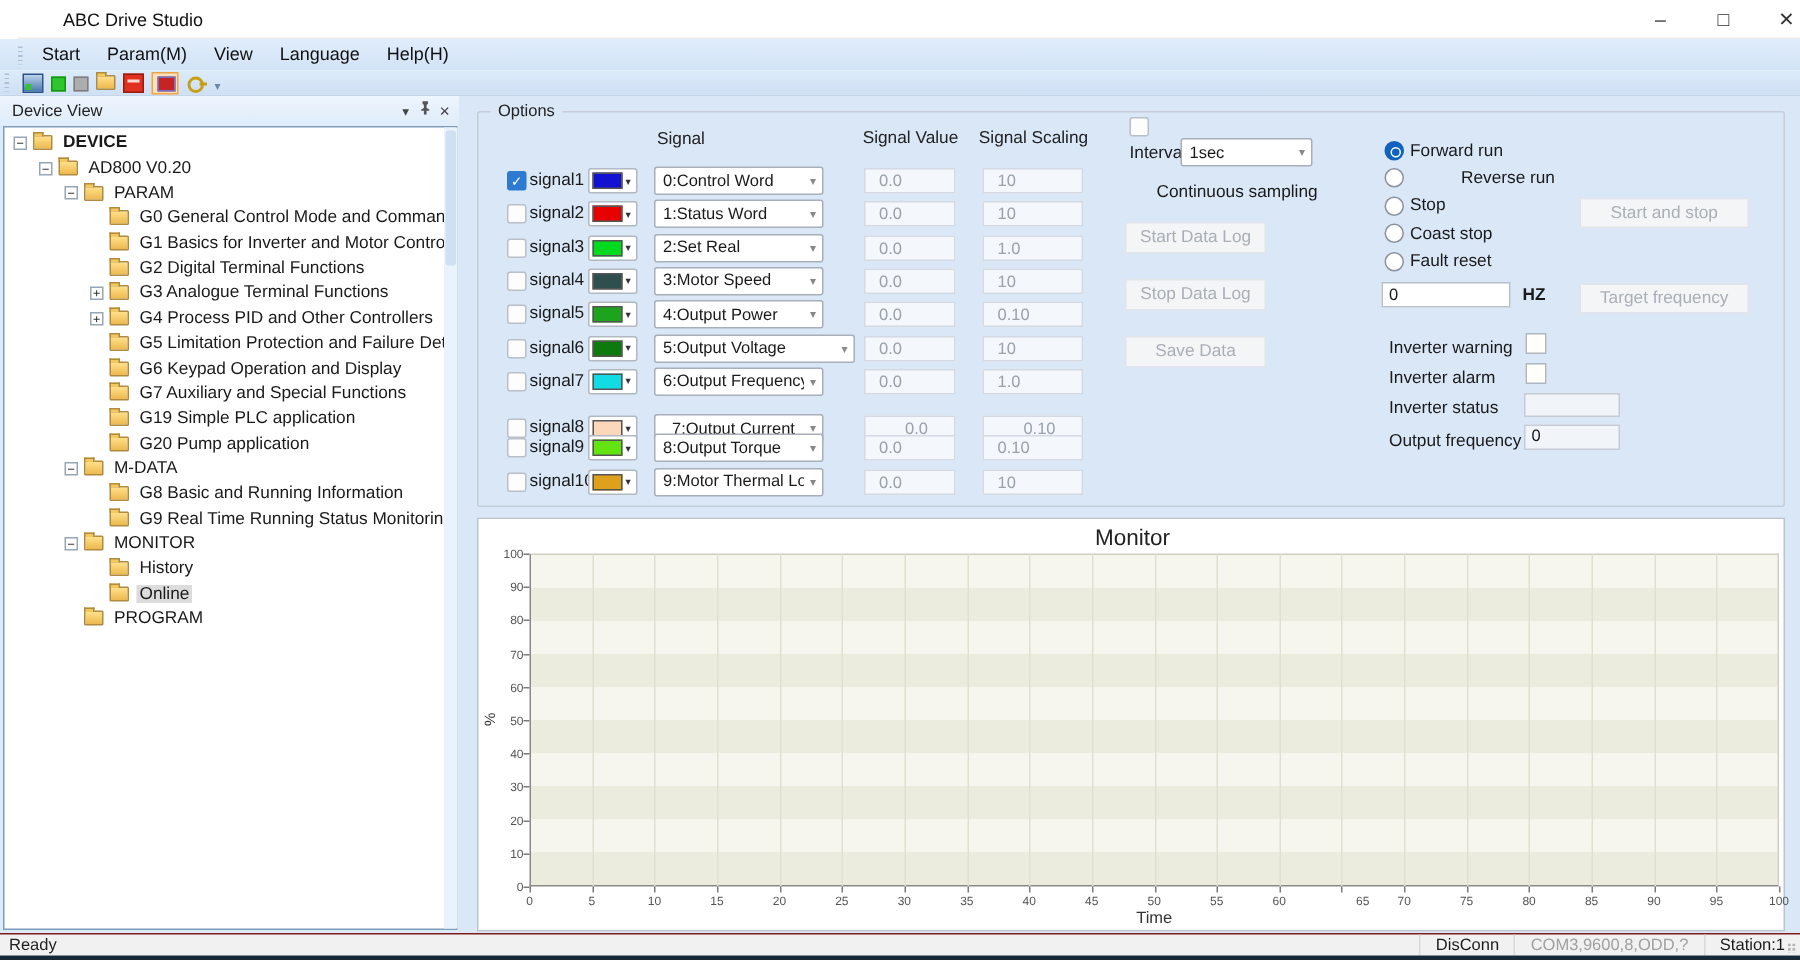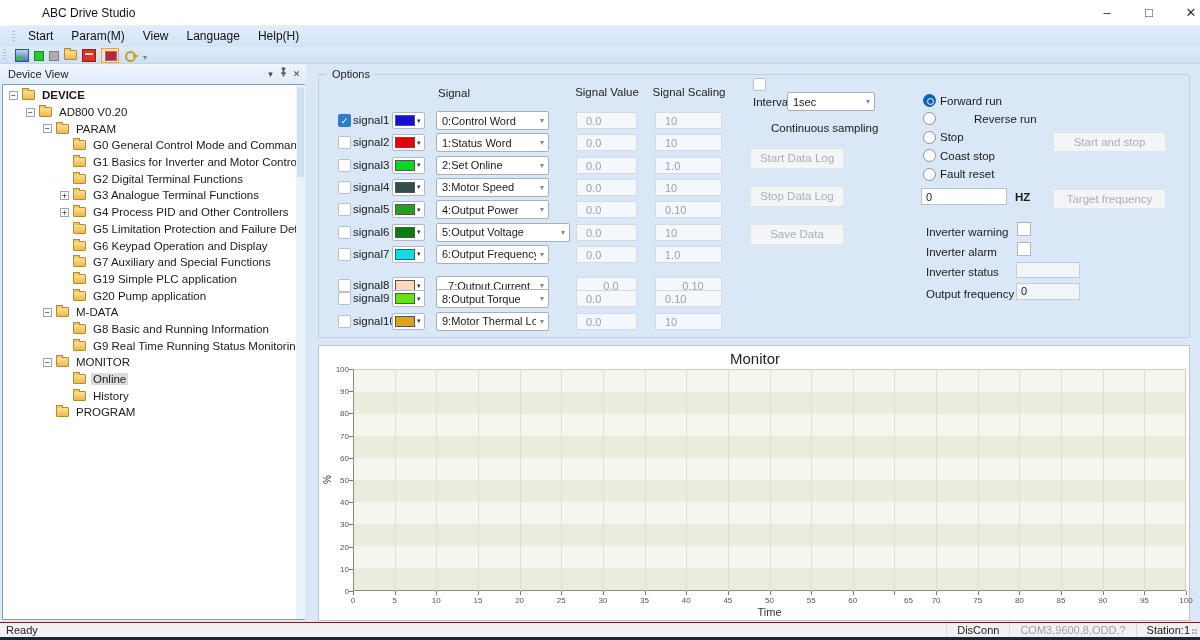--- a/index.html
+++ b/index.html
@@ -231,26 +231,26 @@
           <div class="tlabel">G9 Real Time Running Status Monitoring</div>
         </div>
         <div class="trow" style="padding-left: 40px;">
           <div class="expbox">−</div>
           <div class="folder"></div>
           <div class="tlabel">MONITOR</div>
         </div>
         <div class="trow" style="padding-left: 57px;">
           <div class="expspace"></div>
           <div class="folder"></div>
+          <div class="tlabel">History</div>
+        </div>
+        <div class="trow" style="padding-left: 57px;">
+          <div class="expspace"></div>
+          <div class="folder"></div>
           <div class="tlabel sel">Online</div>
-        </div>
-        <div class="trow" style="padding-left: 57px;">
-          <div class="expspace"></div>
-          <div class="folder"></div>
-          <div class="tlabel">History</div>
         </div>
         <div class="trow" style="padding-left: 40px;">
           <div class="expspace"></div>
           <div class="folder"></div>
           <div class="tlabel">PROGRAM</div>
         </div>
       </div>
     <div class="abs" id="treescroll">
       <div class="abs" id="treethumb"></div>
     </div>
@@ -295,21 +295,21 @@
             <div class="vbox" style="left: 336px; width: 67px;">10</div>
           </div>
           <div class="srow abs" style="top: 80.6px;">
             <div class="cb" style="left: 19px;"></div>
             <div class="slabel" style="left: 34px;">signal3</div>
             <div class="swbtn" style="left: 73px;">
               <div class="swc" style="background: rgb(0, 219, 31);"></div>
               <div class="swv">▾</div>
             </div>
             <div class="ssel" style="left: 117px; width: 113px; position: absolute;">
-              <div class="sseltext">2:Set Online</div>
+              <div class="sseltext">2:Set Real</div>
               <div class="sselv">▾</div>
             </div>
             <div class="vbox" style="left: 257px; width: 61px;">0.0</div>
             <div class="vbox" style="left: 336px; width: 67px;">1.0</div>
           </div>
           <div class="srow abs" style="top: 102.9px;">
             <div class="cb" style="left: 19px;"></div>
             <div class="slabel" style="left: 34px;">signal4</div>
             <div class="swbtn" style="left: 73px;">
               <div class="swc" style="background: rgb(47, 79, 79);"></div>

